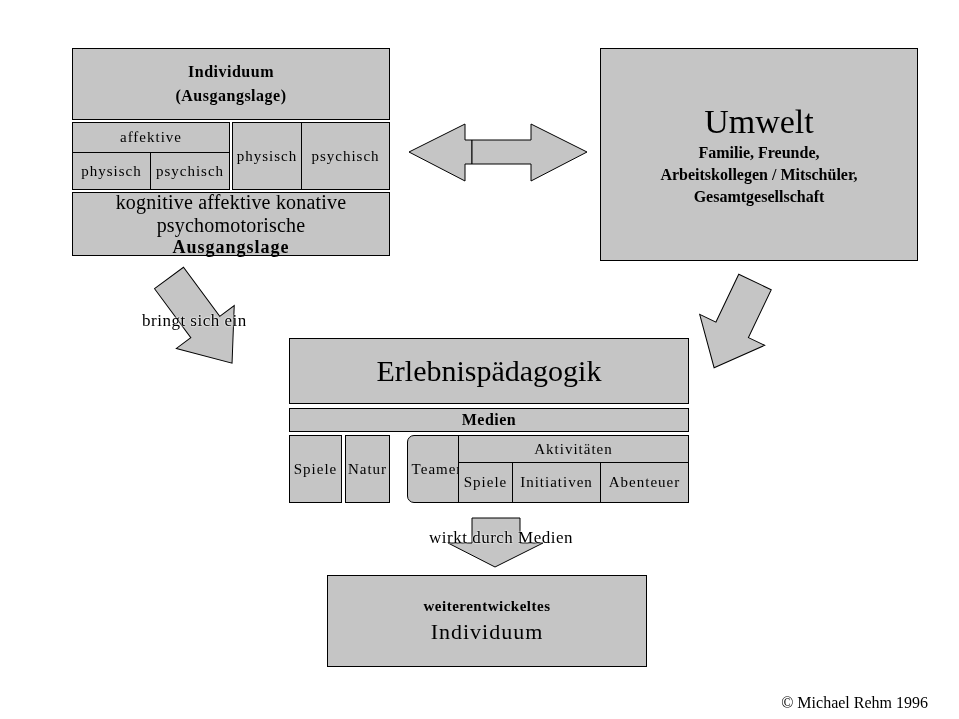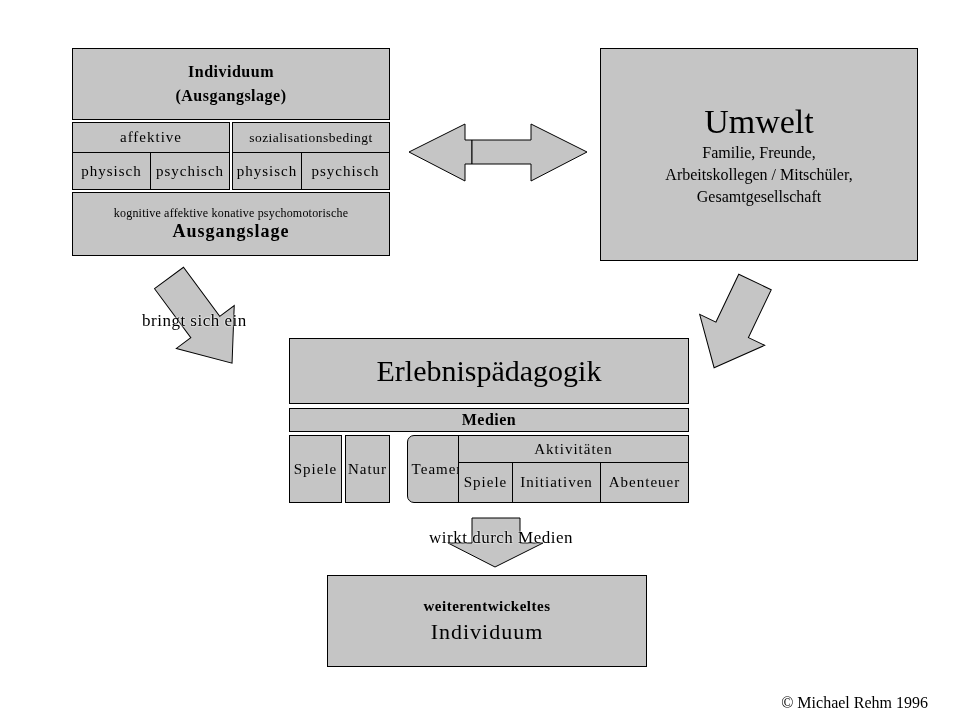--- a/index.html
+++ b/index.html
@@ -51,27 +51,27 @@
   .divider-r { border-right: 1px solid var(--border-color); }
 
   
   #individuum-header { left: 72px; top: 48px; width: 318px; height: 72px;
     font-size: 16px; font-weight: bold; line-height: 24px; letter-spacing: 0.5px; }
   #tbl-genetisch { left: 72px; top: 122px; width: 158px; height: 68px; }
   #tbl-sozialisation { left: 232px; top: 122px; width: 158px; height: 68px; }
   #tbl-genetisch .hdr-row, #tbl-sozialisation .hdr-row { height: 30px; }
   #tbl-sozialisation .hdr-row { font-size: 13.5px; letter-spacing: 0.5px; }
   #ausgangslage-box { left: 72px; top: 192px; width: 318px; height: 64px; }
-  #ausgangslage-box .line1 { font-size: 12px; letter-spacing: 0.2px; }
+  #ausgangslage-box .line1 { font-size: 20px; letter-spacing: 0.2px; }
   #ausgangslage-box .line2 { font-size: 18px; font-weight: bold; letter-spacing: 1px; text-align: right; }
 
   
   #umwelt-box { left: 600px; top: 48px; width: 318px; height: 213px; }
   #umwelt-box .title { font-size: 34px; line-height: 40px; }
-  #umwelt-box .subline { font-size: 16px; font-weight: normal; line-height: 22px; }
+  #umwelt-box .subline { font-size: 16px; font-weight: bold; line-height: 22px; }
 
   
   #ep-header { left: 289px; top: 338px; width: 400px; height: 66px; font-size: 30px; }
   #medien-bar { left: 289px; top: 408px; width: 400px; height: 24px;
     font-size: 16px; font-weight: bold; letter-spacing: 0.5px; }
   #cell-gruppe { left: 289px; top: 435px; width: 53px; height: 68px; }
   #cell-natur  { left: 345px; top: 435px; width: 45px; height: 68px; }
   #cell-teamer { left: 407px; top: 435px; width: 60px; height: 68px; border-radius: 7px; }
   #aktivitaeten-block { left: 458px; top: 435px; width: 231px; height: 68px; }
   #aktivitaeten-block .hdr-row { height: 27px; }
@@ -133,21 +133,20 @@
 
   <div class="box" id="tbl-genetisch">
     <div class="hdr-row">affektive</div>
     <div class="cellrow">
       <div class="cell divider-r" style="width:78px">physisch</div>
       <div class="cell" style="flex:1">psychisch</div>
     </div>
   </div>
 
   <div class="box" id="tbl-sozialisation">
-    <div class="hdr-row">sozialisationsbedingt</div>
     <div class="cellrow">
       <div class="cell divider-r" style="width:69px">physisch</div>
       <div class="cell" style="flex:1">psychisch</div>
     </div>
   </div>
 
   <div class="box" id="ausgangslage-box">
     <div class="line1">kognitive affektive konative psychomotorische</div>
     <div class="line2">Ausgangslage</div>
   </div>

